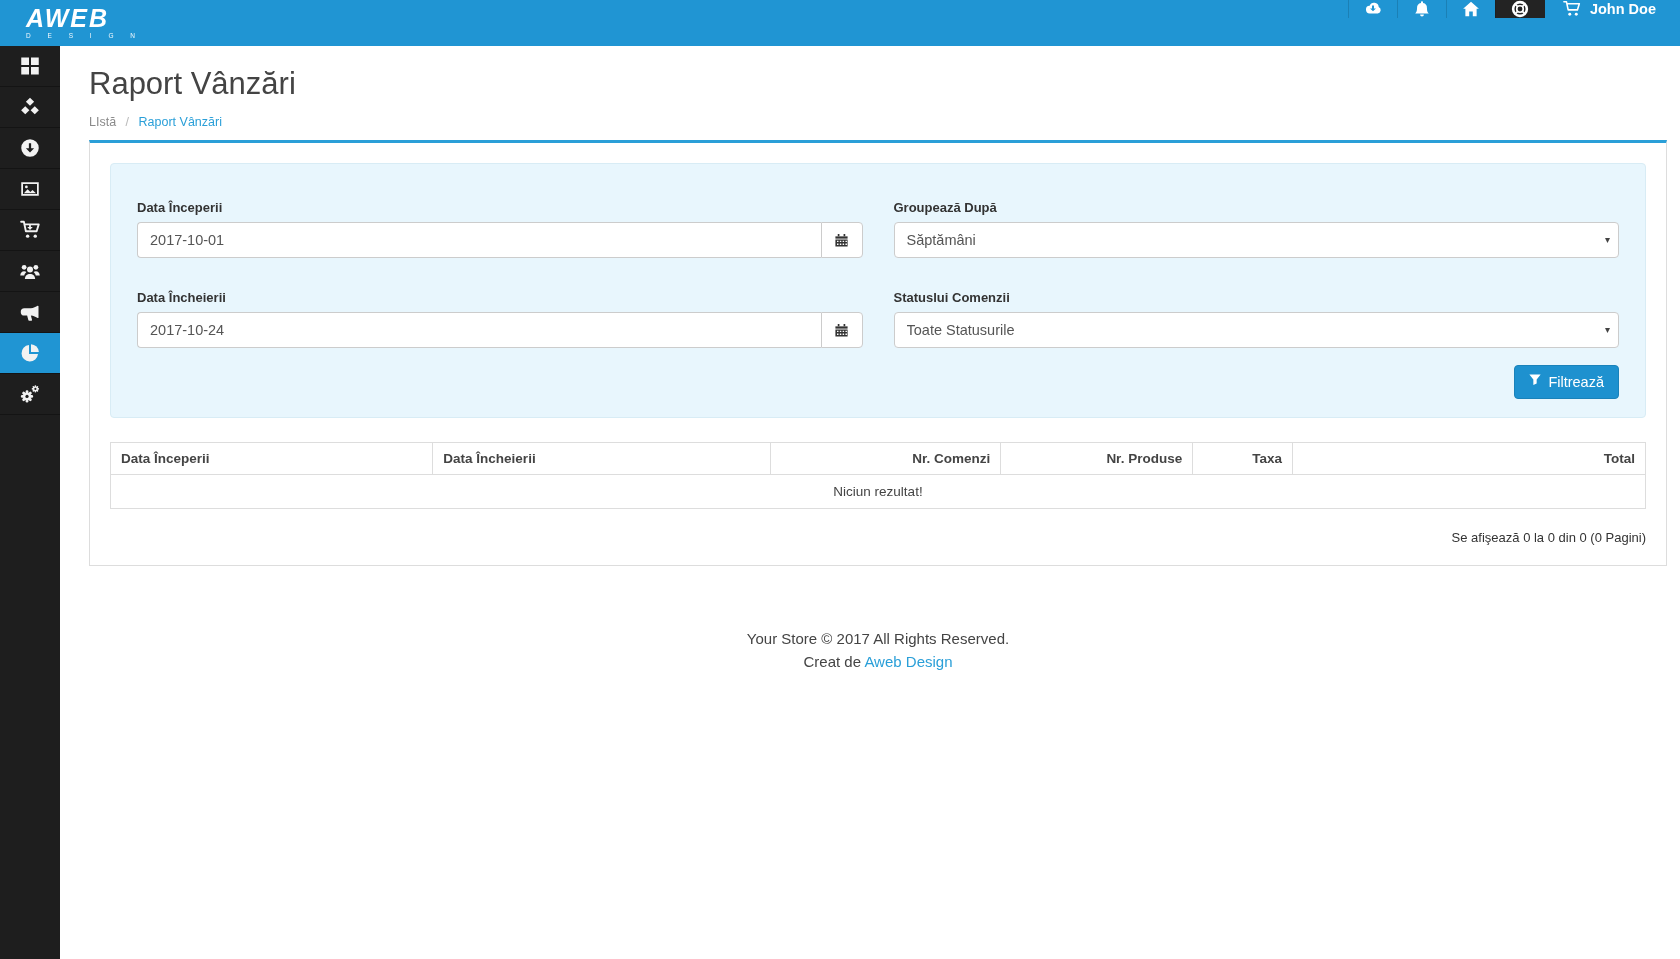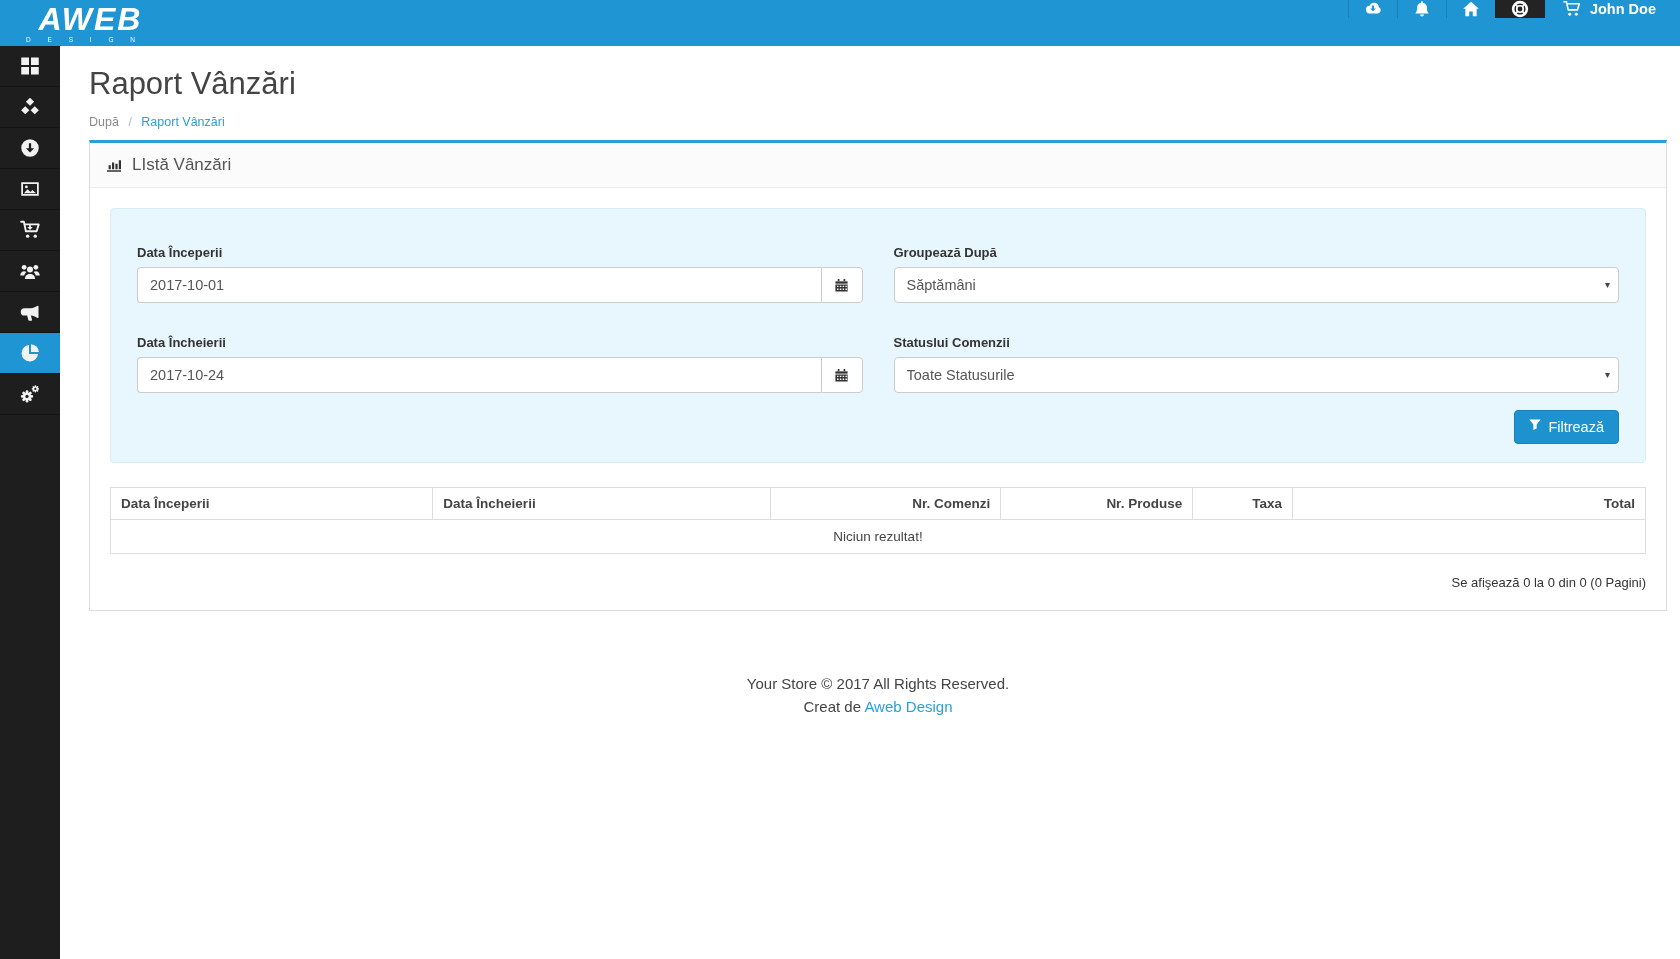--- a/index.html
+++ b/index.html
@@ -7,21 +7,21 @@
   body {
     font-family: "Liberation Sans", "DejaVu Sans", sans-serif;
     background:#ffffff; color:#444; font-size:14px;
   }
   
   .topbar {
     position:absolute; top:0; left:0; width:1680px; height:46px;
     background:#2095d3; display:flex; align-items:stretch; z-index:5;
   }
   .logo { display:flex; flex-direction:column; justify-content:center; padding:0 0 0 26px; color:#fff; cursor:pointer; }
-  .logo-main { font-size:32px; font-weight:bold; letter-spacing:2px; line-height:1; font-style:italic;text-align:right; }
+  .logo-main { font-size:25px; font-weight:bold; letter-spacing:2px; line-height:1; font-style:italic; }
   .logo-sub  { font-size:6.5px; letter-spacing:7.5px; line-height:1; margin-top:2px; opacity:.95; }
   .topbar-right { margin-left:auto; display:flex; align-items:flex-start; }
   .top-btn {
     width:49px; border:none; background:transparent; color:#fff; cursor:pointer;
     display:flex; align-items:center; justify-content:center;
     border-left:1px solid rgba(0,0,0,.14);
   }
   .top-btn svg { width:18px; height:18px; }
   .top-btn.dark { background:#232323; width:50px; }
   .user-menu {
@@ -218,34 +218,28 @@
           <circle r="1.4" fill="#1e1e1e"></circle>
       </g>
     </svg>
   </div>
 </div>
 
 <div class="main">
   <div class="page-head">
     <h1 class="page-title">Raport Vânzări</h1>
     <div class="breadcrumb">
-      <a class="crumb-home">După</a>
+      <a class="crumb-home">LIstă</a>
       <span class="crumb-sep">/</span>
       <a class="crumb-link">Raport Vânzări</a>
     </div>
   </div>
 
   <div class="container">
     <div class="panel">
-      <div class="panel-heading">
-        <svg viewBox="0 0 16 16" fill="currentColor">
-          <path d="M1 13.2h14v1.5H1zM2.6 8.2h2.2v4.1H2.6zM6 5.4h2.2v6.9H6zM9.4 6.8h2.2v5.5H9.4zM12.8 3.2H15v9.1h-2.2z"></path>
-        </svg>
-        <span>LIstă Vânzări</span>
-      </div>
       <div class="panel-body">
 
         <div class="well">
           <div class="filter-grid">
             <div>
               <label class="form-label">Data Începerii</label>
               <div class="input-group">
                 <input class="text-input" type="text" value="2017-10-01" style="">
                 <button class="addon-btn">
                   <svg viewBox="0 0 16 16" fill="currentColor">

